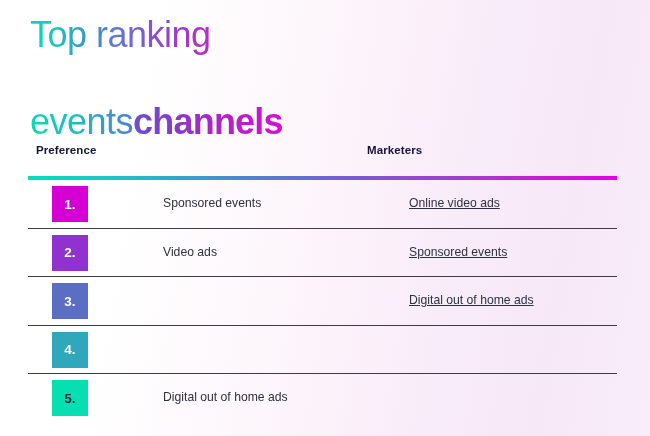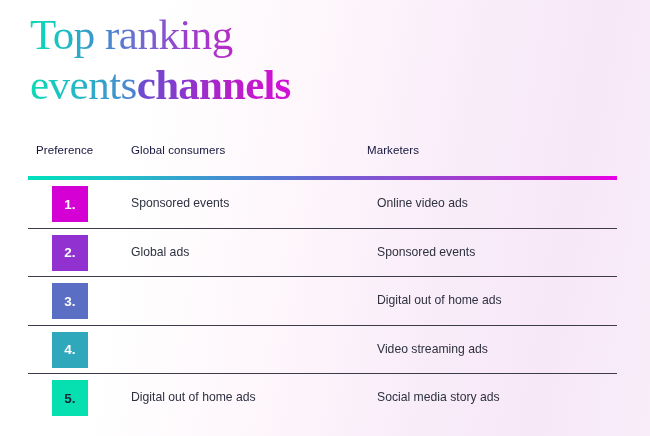--- a/index.html
+++ b/index.html
@@ -32,26 +32,25 @@
   }
 
   
   .title-block {
     position: absolute;
     left: 30px;
     top: 10px;
     width: 600px;
   }
   .title-line {
-    font-size: 43px;
+    font-size: 36px;
     line-height: 50px;
     letter-spacing: -0.5px;
     white-space: nowrap;
     margin: 0;
-    font-family: Liberation Serif, serif;
   }
   .tl-1 { font-weight: 300; }
   .tl-2 { font-weight: 300; }
 
   .grad-text {
     background-clip: text;
     -webkit-background-clip: text;
     color: transparent;
     -webkit-text-fill-color: transparent;
     display: inline-block;
@@ -63,39 +62,40 @@
   }
   .g-media {
     background-image: linear-gradient(90deg,
       #0cd9b6 0%, #22b9c6 45%, #4e7fd0 100%);
   }
   .g-channels {
     background-image: linear-gradient(90deg,
       #6c4fd0 0%, #8a37cc 30%, #b81fc9 62%, #d40fd6 100%);
     font-weight: 700;
     letter-spacing: -0.8px;
+    margin-top: 37px;
   }
 
   
   .table {
     position: absolute;
     left: 28px;
     top: 140px;
     width: 589px;
   }
 
   .thead {
     position: relative;
     height: 36px;
   }
   .th {
     position: absolute;
     top: 4px;
     font-size: 11.5px;
-    font-weight: 400;
+    font-weight: 700;
     color: #14143c;
     letter-spacing: 0.1px;
     white-space: nowrap;
   }
   .col-pref  { left: 8px; }
   .col-a     { left: 103px; }
   .col-b     { left: 339px; }
 
   .grad-rule {
     height: 4px;
@@ -128,66 +128,64 @@
   }
 
   .cell {
     position: absolute;
     top: 0;
     height: 47.5px;
     line-height: 47.5px;
     font-size: 12.2px;
     color: #2e3140;
     white-space: nowrap;
+    margin-left: 32px;
   }
   .cell-a { left: 103px; }
-  .cell-b { left: 349px; }
+  .cell-b { left: 349px; text-decoration: underline; }
 </style>
 </head>
 <body>
 
 <div id="page">
 
   <div class="title-block">
     <div class="title-line tl-1"><span class="grad-text g-line1">Top ranking</span></div>
     <div class="title-line tl-2"><span class="grad-text g-media">events</span><span class="grad-text g-channels">channels</span></div>
   </div>
 
   <div class="table">
 
     <div class="thead">
       <div class="th col-pref">Preference</div>
-      <div class="th col-a">Global consumers</div>
       <div class="th col-b">Marketers</div>
     </div>
 
     <div class="grad-rule"></div>
 
     <div class="row">
       <div class="badge" style="background: rgb(212, 0, 212); color: rgb(255, 255, 255);">1.</div>
       <div class="cell cell-a">Sponsored events</div>
       <div class="cell cell-b">Online video ads</div>
     </div>
 
     <div class="row">
       <div class="badge" style="background: rgb(145, 49, 208); color: rgb(255, 255, 255);">2.</div>
-      <div class="cell cell-a">Global ads</div>
+      <div class="cell cell-a">Video ads</div>
       <div class="cell cell-b">Sponsored events</div>
     </div>
 
     <div class="row">
       <div class="badge" style="background: rgb(90, 111, 196); color: rgb(255, 255, 255);">3.</div>
       <div class="cell cell-b">Digital out of home ads</div>
     </div>
 
     <div class="row">
       <div class="badge" style="background: rgb(48, 168, 187); color: rgb(255, 255, 255);">4.</div>
-      <div class="cell cell-b">Video streaming ads</div>
     </div>
 
     <div class="row">
       <div class="badge" style="background: rgb(6, 223, 176); color: rgb(22, 35, 58);">5.</div>
       <div class="cell cell-a">Digital out of home ads</div>
-      <div class="cell cell-b">Social media story ads</div>
     </div>
 
   </div>
 </div>
 
 </body></html>

